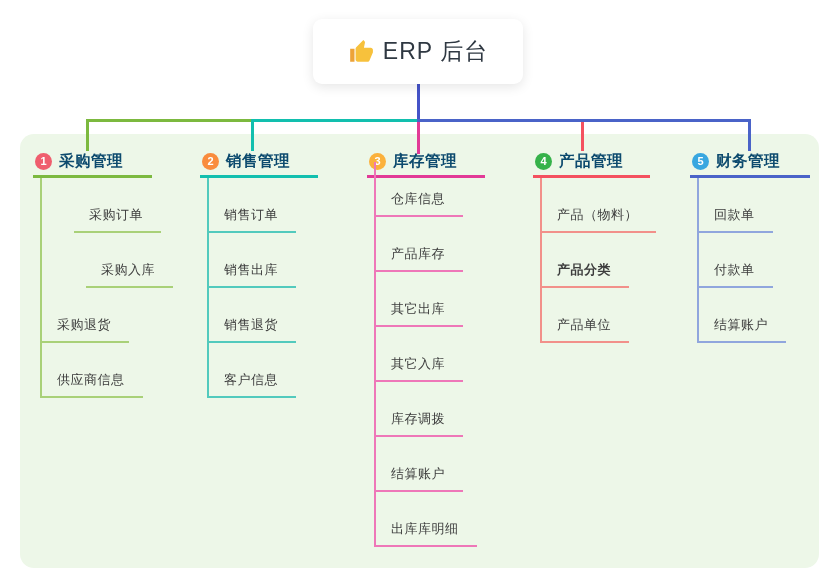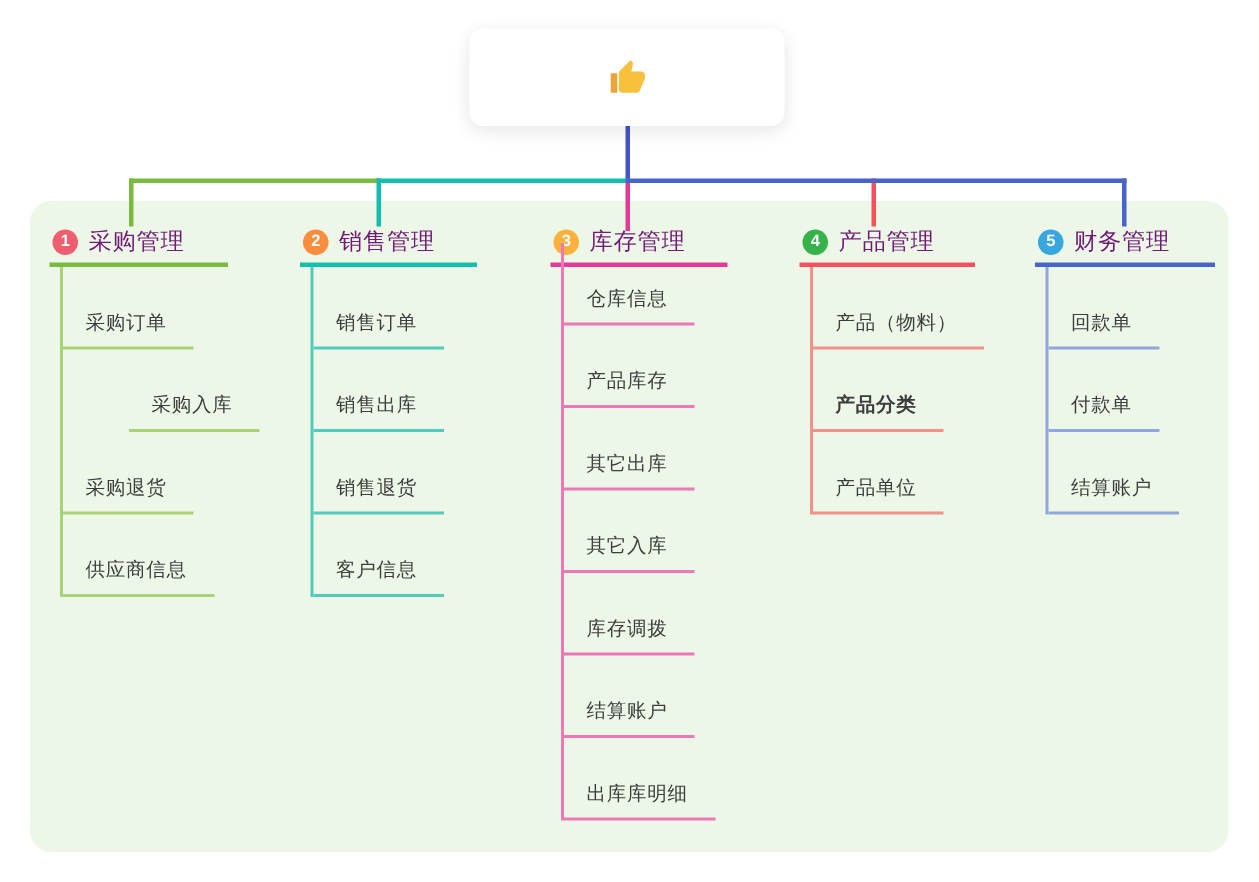--- a/index.html
+++ b/index.html
@@ -27,21 +27,21 @@
     position:absolute;height:30px;box-sizing:border-box;
     display:flex;align-items:center;gap:7px;padding-left:2px;
     border-bottom:3px solid #999;
   }
   .badge{
     width:17px;height:17px;border-radius:50%;flex:0 0 17px;
     display:flex;align-items:center;justify-content:center;
     color:#ffffff;font-size:11px;font-weight:700;line-height:1;
   }
   .branch-label{
-    font-size:15.5px;font-weight:400;color:#701a75;letter-spacing:0.5px;
+    font-size:15.5px;font-weight:700;color:#0c4a6e;letter-spacing:0.5px;
   }
   .children{
     position:absolute;display:flex;flex-direction:column;align-items:flex-start;
     border-left:2px solid #ccc;
   }
   .child-row{
     height:55px;box-sizing:border-box;width:max-content;
     display:flex;align-items:flex-end;
     padding:0 18px 7px 15px;
     border-bottom:2px solid #ccc;
@@ -67,29 +67,30 @@
       <div class="line" style="left: 417px; top: 119px; width: 334px; height: 3px; background: rgb(74, 99, 200);"></div>
     </div>
 
   <div class="root-card">
     <span class="thumb">
       <svg viewBox="0 0 24 24" width="26" height="26" aria-hidden="true">
         <path id="thumb-sleeve" d="M2 21h4V9H2v12z" fill="#eda338"></path>
         <path id="thumb-hand" d="M23 10c0-1.1-.9-2-2-2h-6.31l.95-4.57.03-.32c0-.41-.17-.79-.44-1.06L14.17 1 7.59 7.59C7.22 7.95 7 8.45 7 9v10c0 1.1.9 2 2 2h9c.83 0 1.54-.5 1.84-1.22l3.02-7.05c.09-.23.14-.47.14-.73v-2z" fill="#f7c13c"></path>
       </svg>
     </span>
+    <span class="root-title">ERP 后台</span>
   </div>
 
   <div id="branches">
       <div class="branch-header" style="left: 33px; top: 148px; width: 119px; border-bottom-color: rgb(124, 185, 63);">
         <span class="badge" style="background: rgb(239, 94, 110);">1</span>
         <span class="branch-label">采购管理</span>
       </div>
       <div class="children" style="left: 40px; top: 178px; border-left-color: rgb(169, 209, 120);">
-        <div class="child-row" style="border-bottom-color: rgb(169, 209, 120);">采购订单</div>
+        <div class="child-row" style="border-bottom-color: rgb(169, 209, 120); margin-left: 32px;">采购订单</div>
         <div class="child-row" style="border-bottom-color: rgb(169, 209, 120); margin-left: 44px;">采购入库</div>
         <div class="child-row" style="border-bottom-color: rgb(169, 209, 120);">采购退货</div>
         <div class="child-row" style="border-bottom-color: rgb(169, 209, 120);">供应商信息</div>
       </div>
       <div class="branch-header" style="left: 200px; top: 148px; width: 118px; border-bottom-color: rgb(18, 191, 174);">
         <span class="badge" style="background: rgb(249, 140, 61);">2</span>
         <span class="branch-label">销售管理</span>
       </div>
       <div class="children" style="left: 207px; top: 178px; border-left-color: rgb(82, 202, 189);">
         <div class="child-row" style="border-bottom-color: rgb(82, 202, 189);">销售订单</div>

